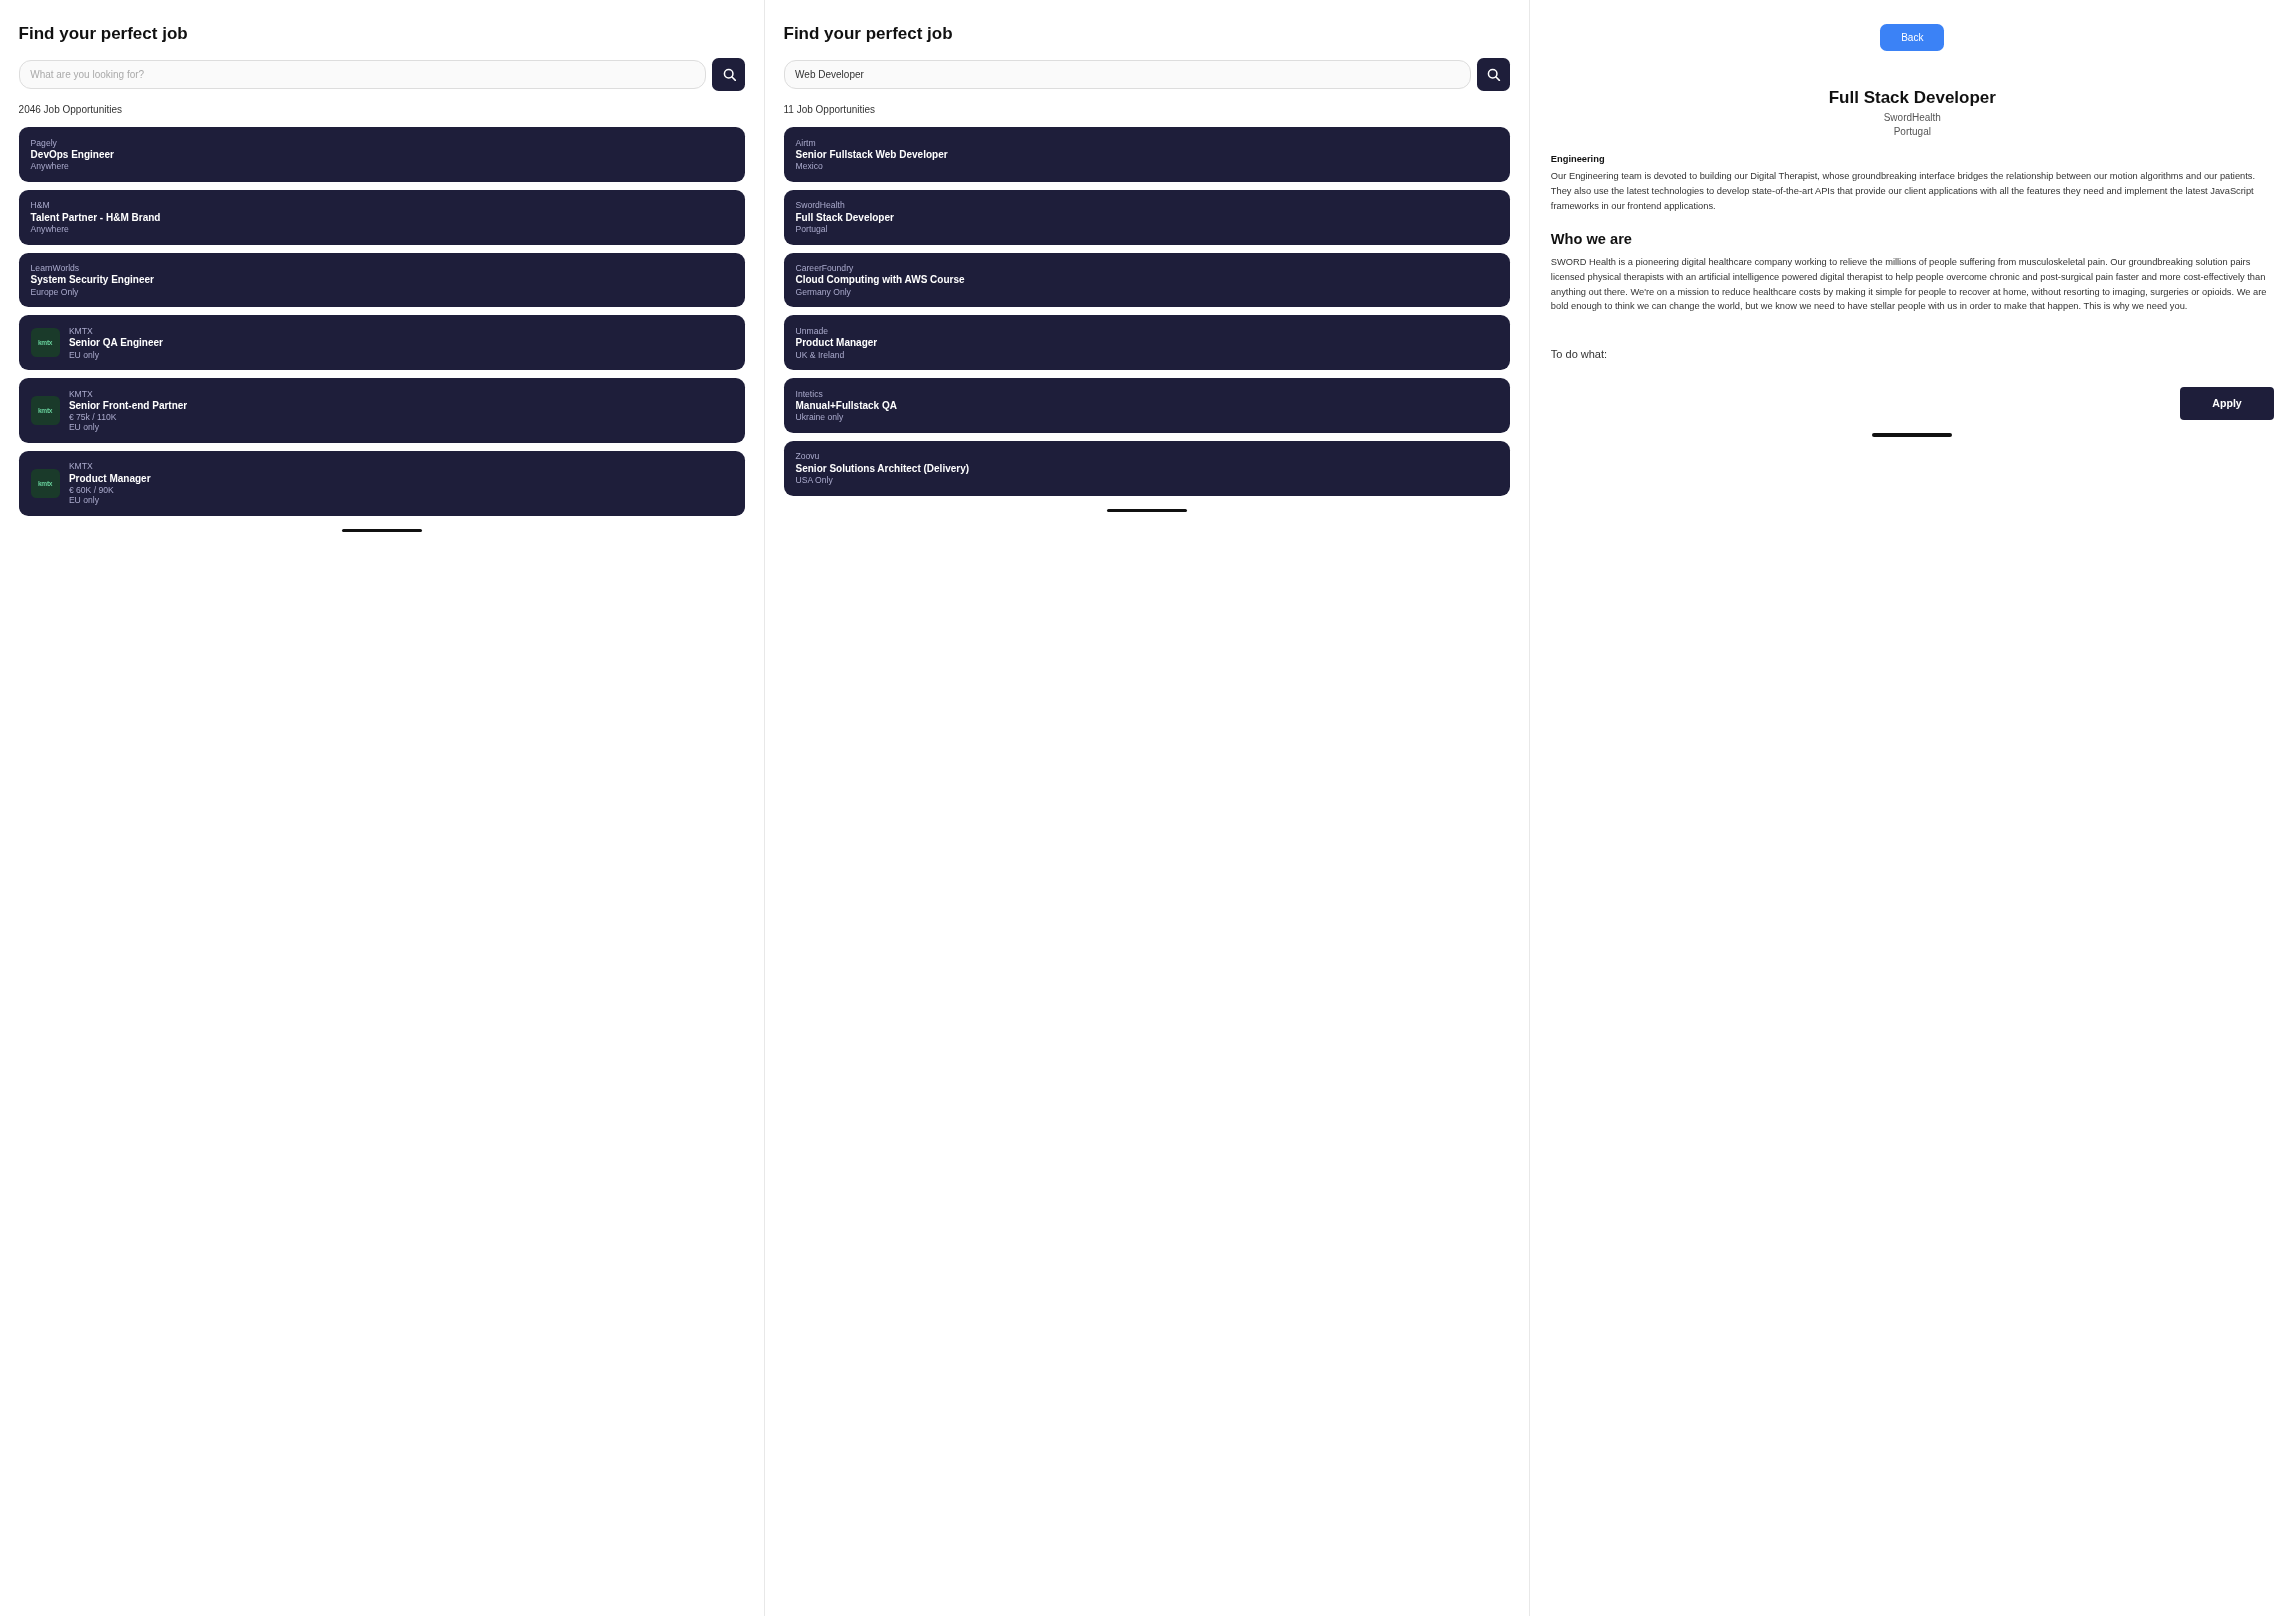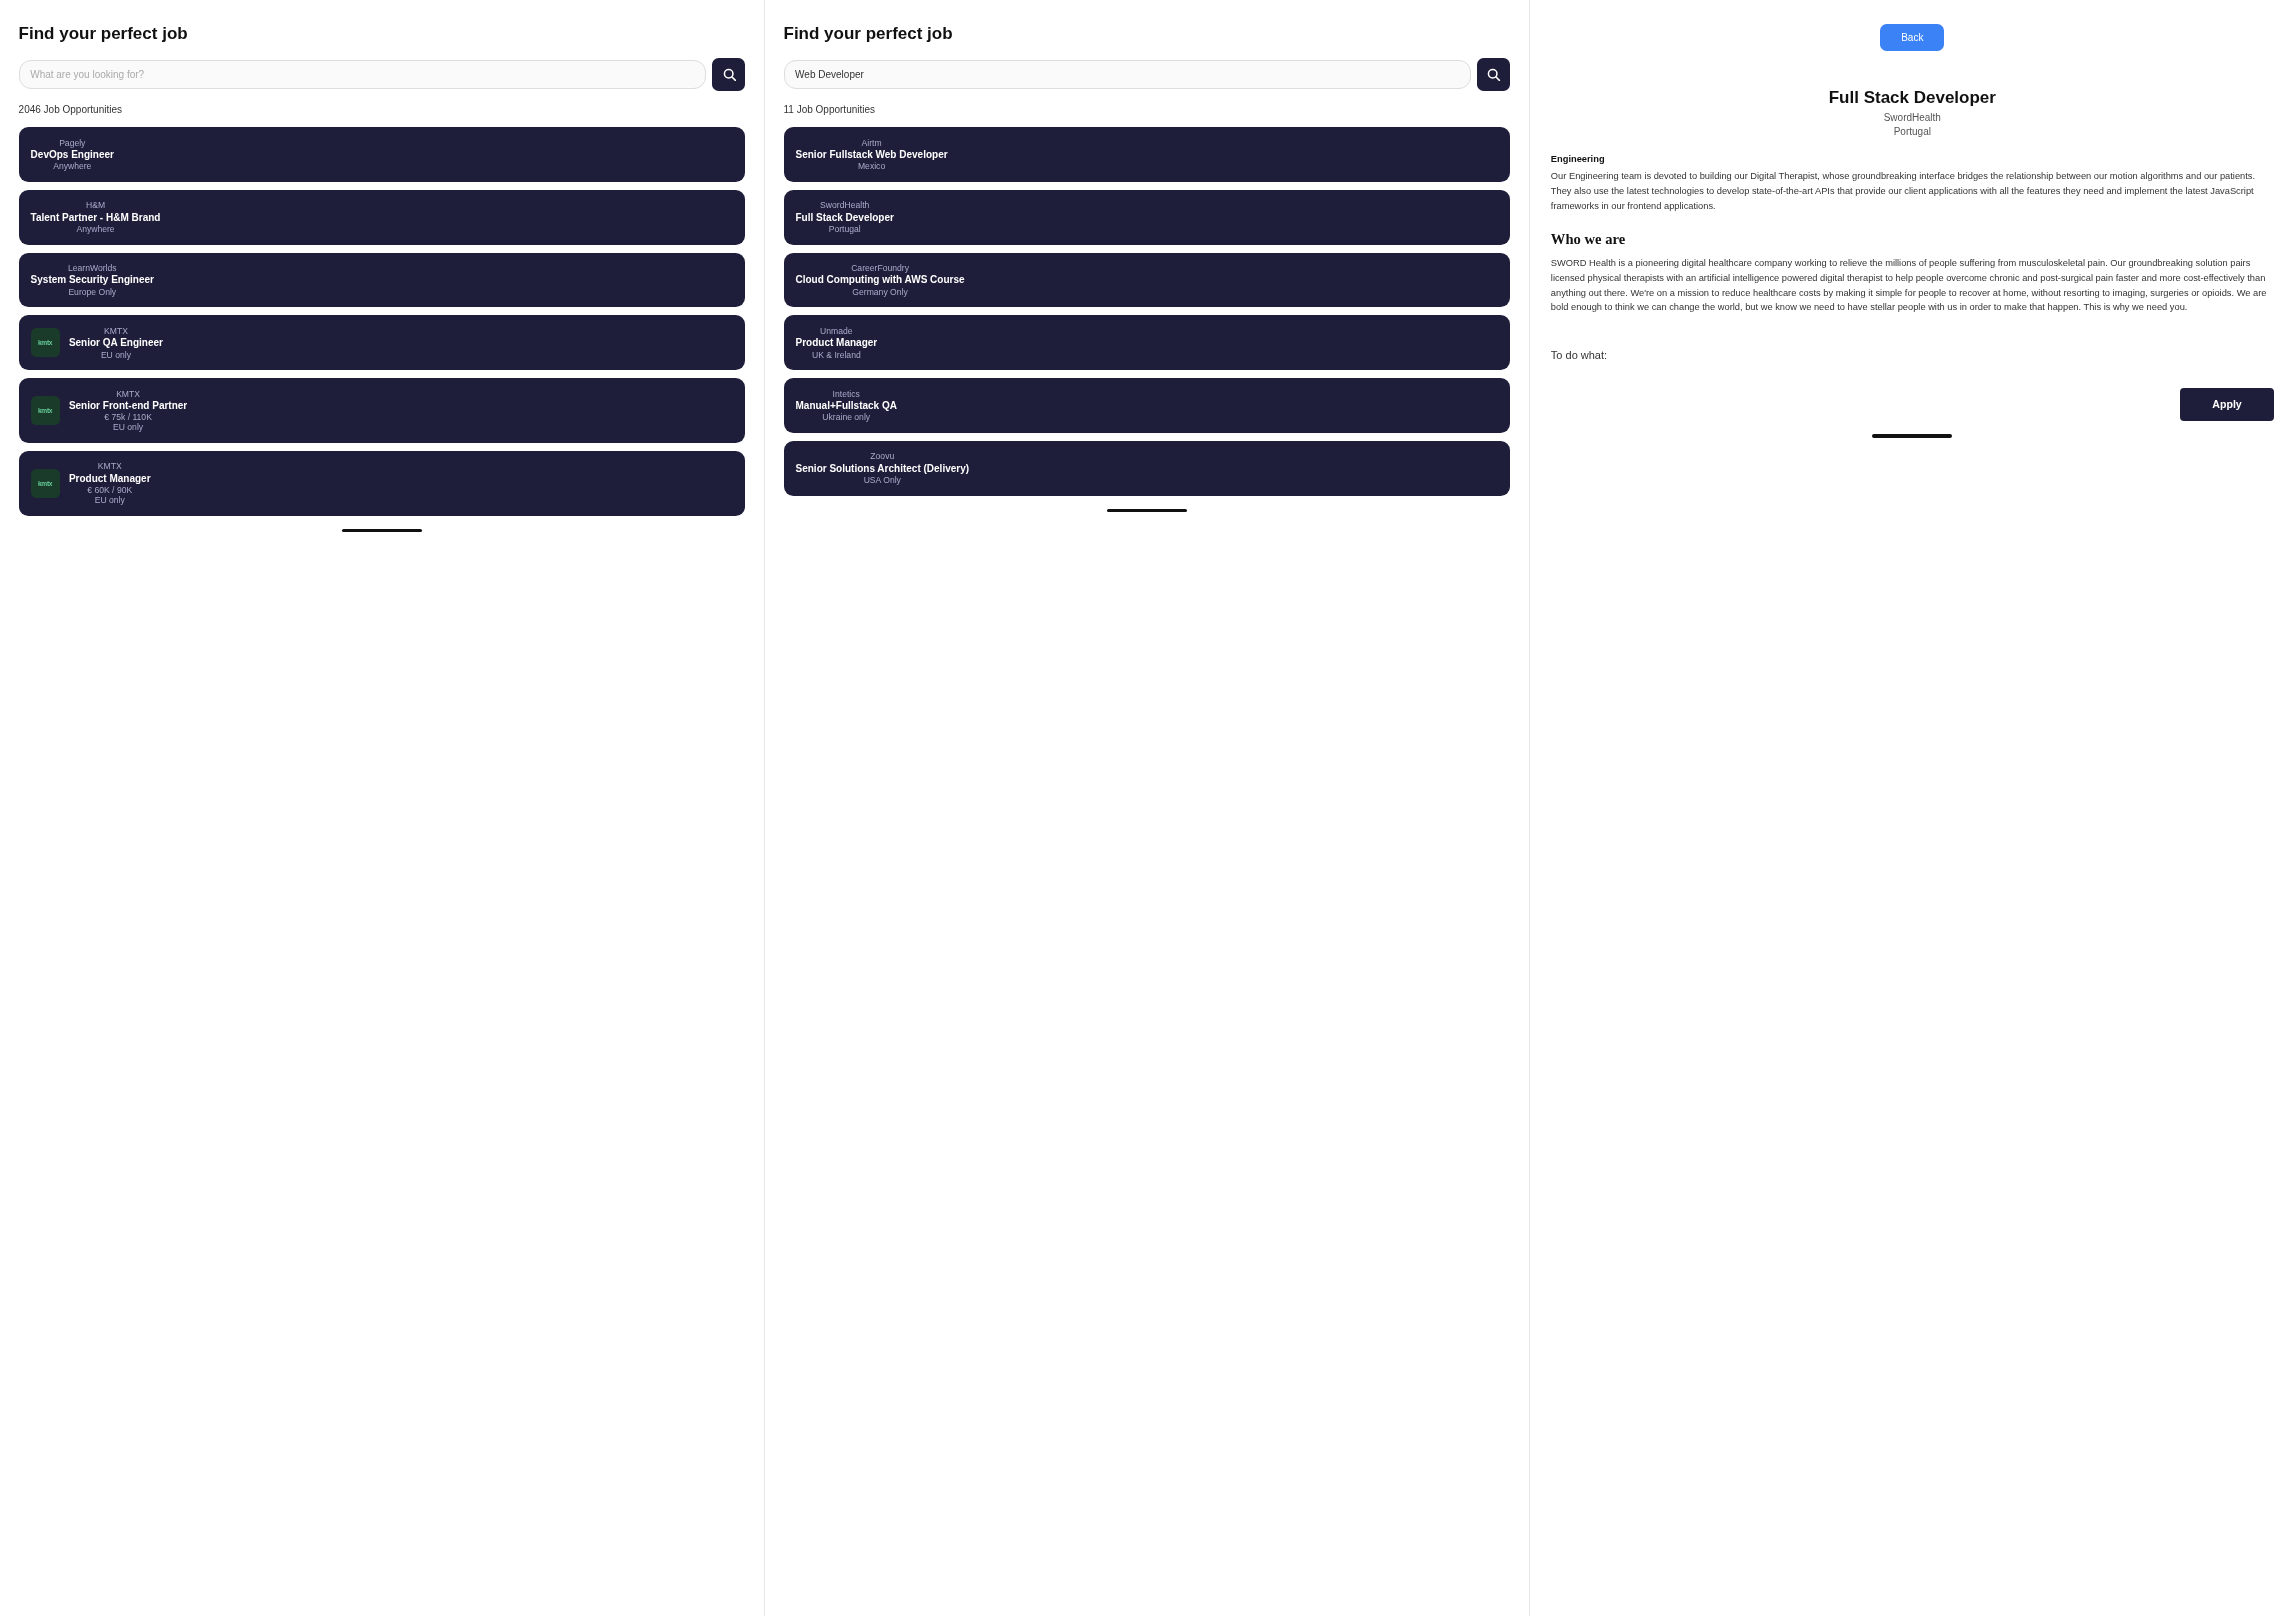--- a/index.html
+++ b/index.html
@@ -92,21 +92,20 @@
 
     .job-card {
       background: #1e1e3a;
       border-radius: 9.3px;
       padding: 10.6px 12px;
       color: white;
       cursor: pointer;
       display: flex;
       align-items: center;
       gap: 9.3px;
-      text-align: center;
     }
 
     .job-card-text {
       display: flex;
       flex-direction: column;
     }
 
     .job-company {
       font-size: 8.6px;
       color: #aaaacc;
@@ -205,21 +204,20 @@
       color: #333;
       line-height: 1.6;
       margin-bottom: 17px;
     }
 
     .detail-section-heading {
       font-size: 14.6px;
       font-weight: 800;
       color: #111;
       margin-bottom: 8px;
-      font-family: Liberation Serif, serif;
     }
 
     .detail-todo {
       font-size: 11px;
       color: #333;
       margin-bottom: 26.5px;
       margin-top: 34px;
     }
 
     .apply-btn {

